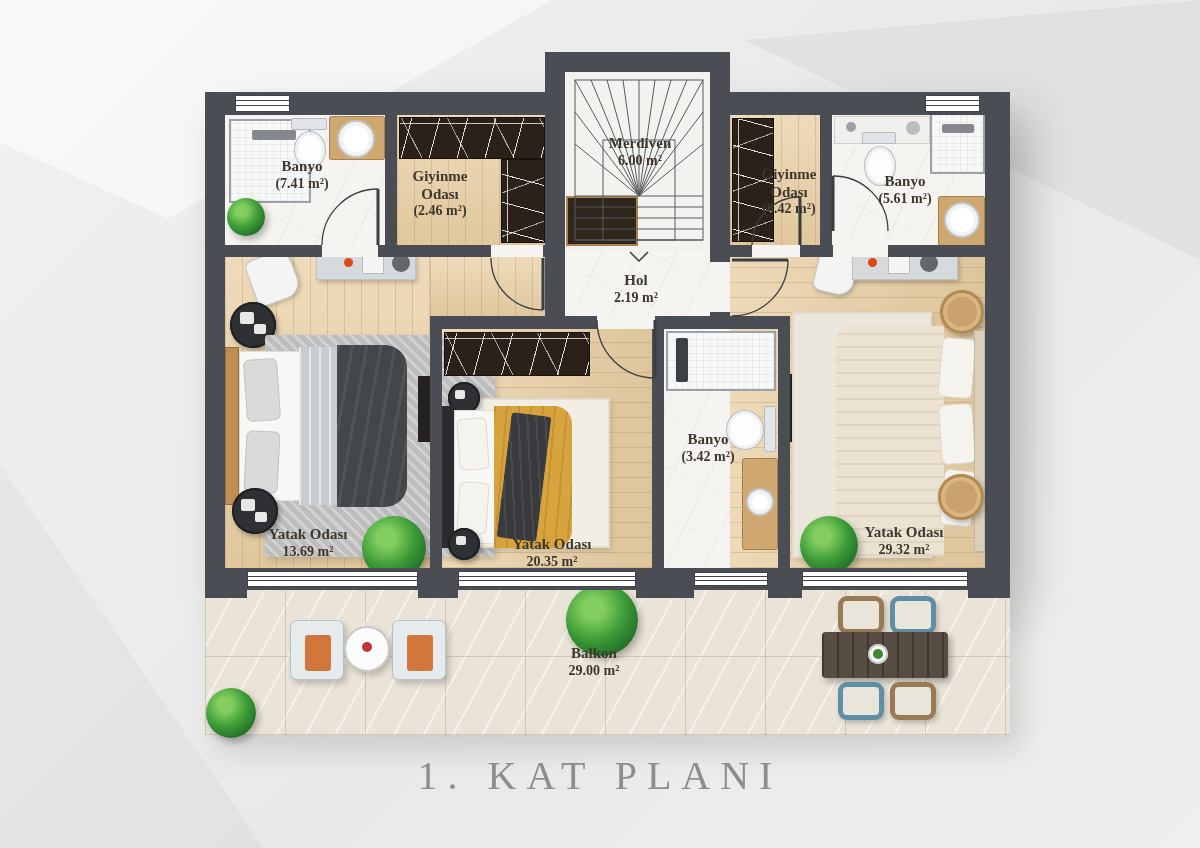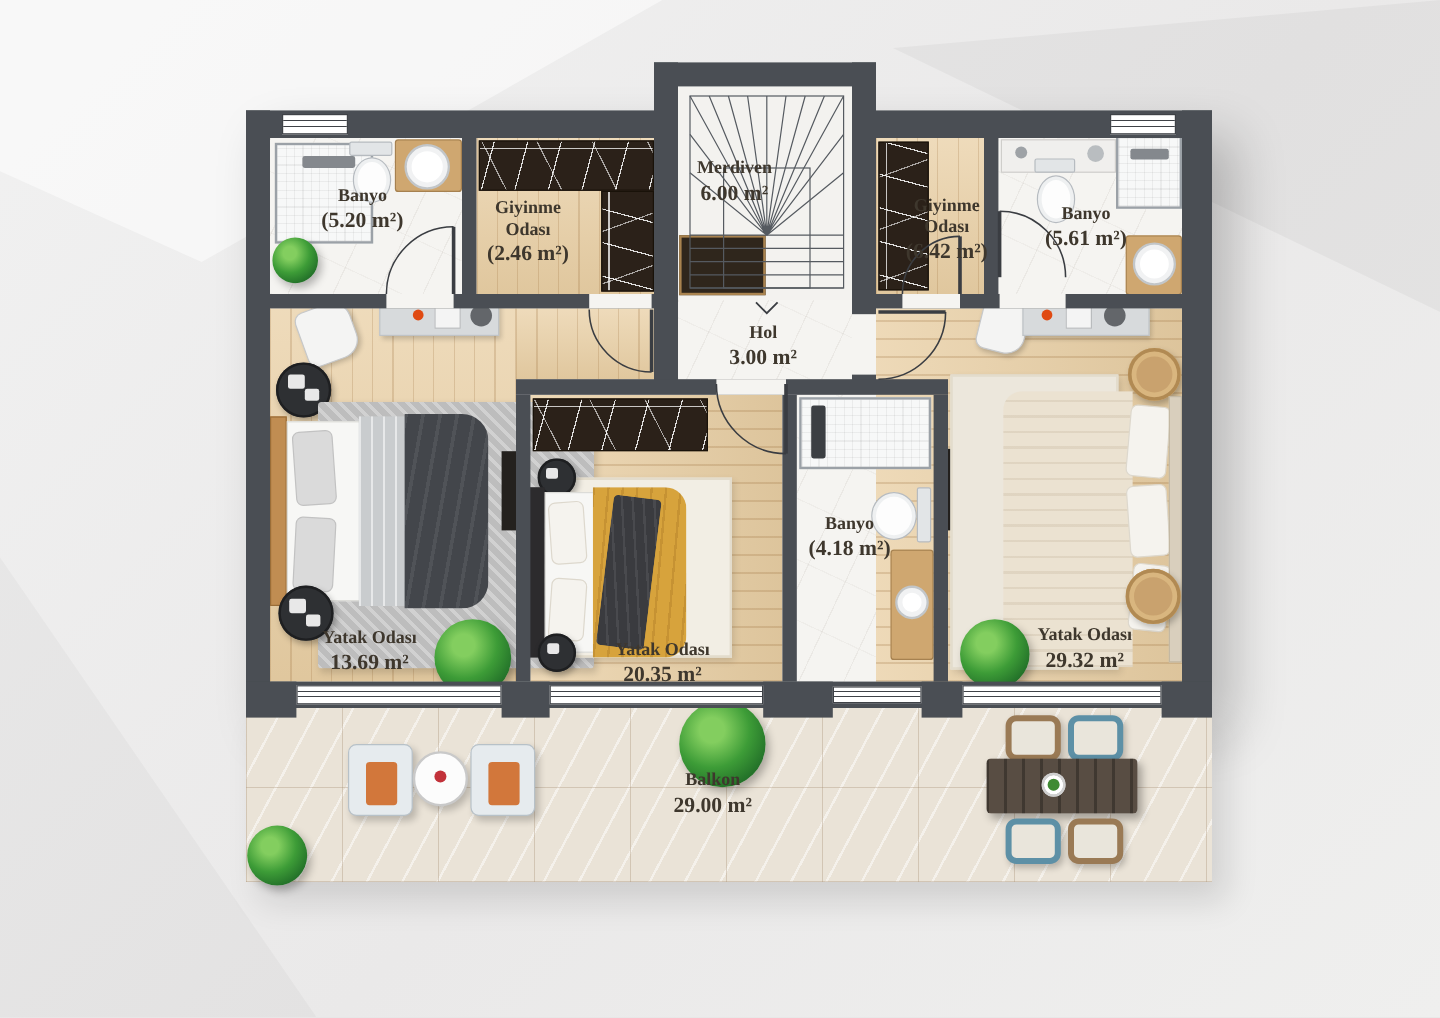--- a/index.html
+++ b/index.html
@@ -48,21 +48,21 @@
   .lounge{background:#e6ebee;border:1px solid #b7c1c8;border-radius:7px;box-shadow:3px 4px 6px rgba(0,0,0,.2);}
   .cushion{background:#d2773b;border-radius:3px;}
   .rtable{background:#fcfcfc;border:2px solid #c9c9c9;border-radius:50%;box-shadow:3px 4px 6px rgba(0,0,0,.2);}
   .dtable{background:#584d43;border-radius:4px;background-image:repeating-linear-gradient(90deg,rgba(0,0,0,.28) 0 2px,transparent 2px 15px);box-shadow:3px 4px 7px rgba(0,0,0,.3);}
   .dchair{background:#e9e5db;border-radius:9px;box-shadow:2px 3px 5px rgba(0,0,0,.22);}
   .dchair.brown{border:5px solid #9a7a55;}
   .dchair.blue{border:5px solid #5d90a6;}
   
   .lbl{position:absolute;transform:translate(-50%,-50%);text-align:center;color:#3e372d;font-size:15px;font-weight:600;line-height:1.18;white-space:nowrap;}
   .lbl span{display:block;}
-  .lbl .area{font-size:18px;}
+  .lbl .area{font-size:14px;}
   .lbl.wrap{white-space:normal;width:82px;}
   .title{position:absolute;left:0;top:752px;width:1200px;text-align:center;font-size:40px;color:#8d8d8d;letter-spacing:10px;font-weight:400;}
   svg.overlay{position:absolute;left:0;top:0;pointer-events:none;}
 </style>
 </head>
 <body>
 
 <div class="scene">
 
   <div class="facet" style="left:0;top:0;width:1200px;height:420px;background:rgba(255,255,255,.5);clip-path:polygon(0 0,46% 0,14% 52%,0 34%);"></div>
@@ -255,57 +255,58 @@
       <path d="M543 258 L543 310"></path>
       <path d="M732 260 L788 260"></path>
       <path d="M655 320 L655 378"></path>
       <path d="M833 231 L833 176"></path>
       <path d="M800 245 L800 197"></path>
     </g>
   </svg>
 
   <div class="lbl" style="left:302px;top:175px;">
     <span>Banyo</span>
-    <span class="area">(5.20 m²)</span>
+    <span class="area">(7.41 m²)</span>
   </div>
   <div class="lbl wrap" style="left:440px;top:194px;">
     <span>Giyinme Odası</span>
     <span class="area">(2.46 m²)</span>
   </div>
-  <div class="lbl" style="left:612px;top:152px;">
+  <div class="lbl" style="left:640px;top:152px;">
     <span>Merdiven</span>
     <span class="area">6.00 m²</span>
   </div>
   <div class="lbl wrap" style="left:789px;top:192px;">
     <span>Giyinme Odası</span>
     <span class="area">(6.42 m²)</span>
   </div>
   <div class="lbl" style="left:905px;top:190px;">
     <span>Banyo</span>
     <span class="area">(5.61 m²)</span>
   </div>
   <div class="lbl" style="left:636px;top:289px;">
     <span>Hol</span>
-    <span class="area">3.00 m²</span>
+    <span class="area">2.19 m²</span>
   </div>
   <div class="lbl" style="left:308px;top:543px;">
     <span>Yatak Odası</span>
     <span class="area">13.69 m²</span>
   </div>
   <div class="lbl" style="left:552px;top:553px;">
     <span>Yatak Odası</span>
     <span class="area">20.35 m²</span>
   </div>
   <div class="lbl" style="left:708px;top:448px;">
     <span>Banyo</span>
-    <span class="area">(4.18 m²)</span>
+    <span class="area">(3.42 m²)</span>
   </div>
   <div class="lbl" style="left:904px;top:541px;">
     <span>Yatak Odası</span>
     <span class="area">29.32 m²</span>
   </div>
   <div class="lbl" style="left:594px;top:662px;text-align:center;">
     <span>Balkon</span>
     <span class="area">29.00 m²</span>
   </div>
 
+  <div class="title">1. KAT PLANI</div>
 
 </div>
 
 </body></html>

